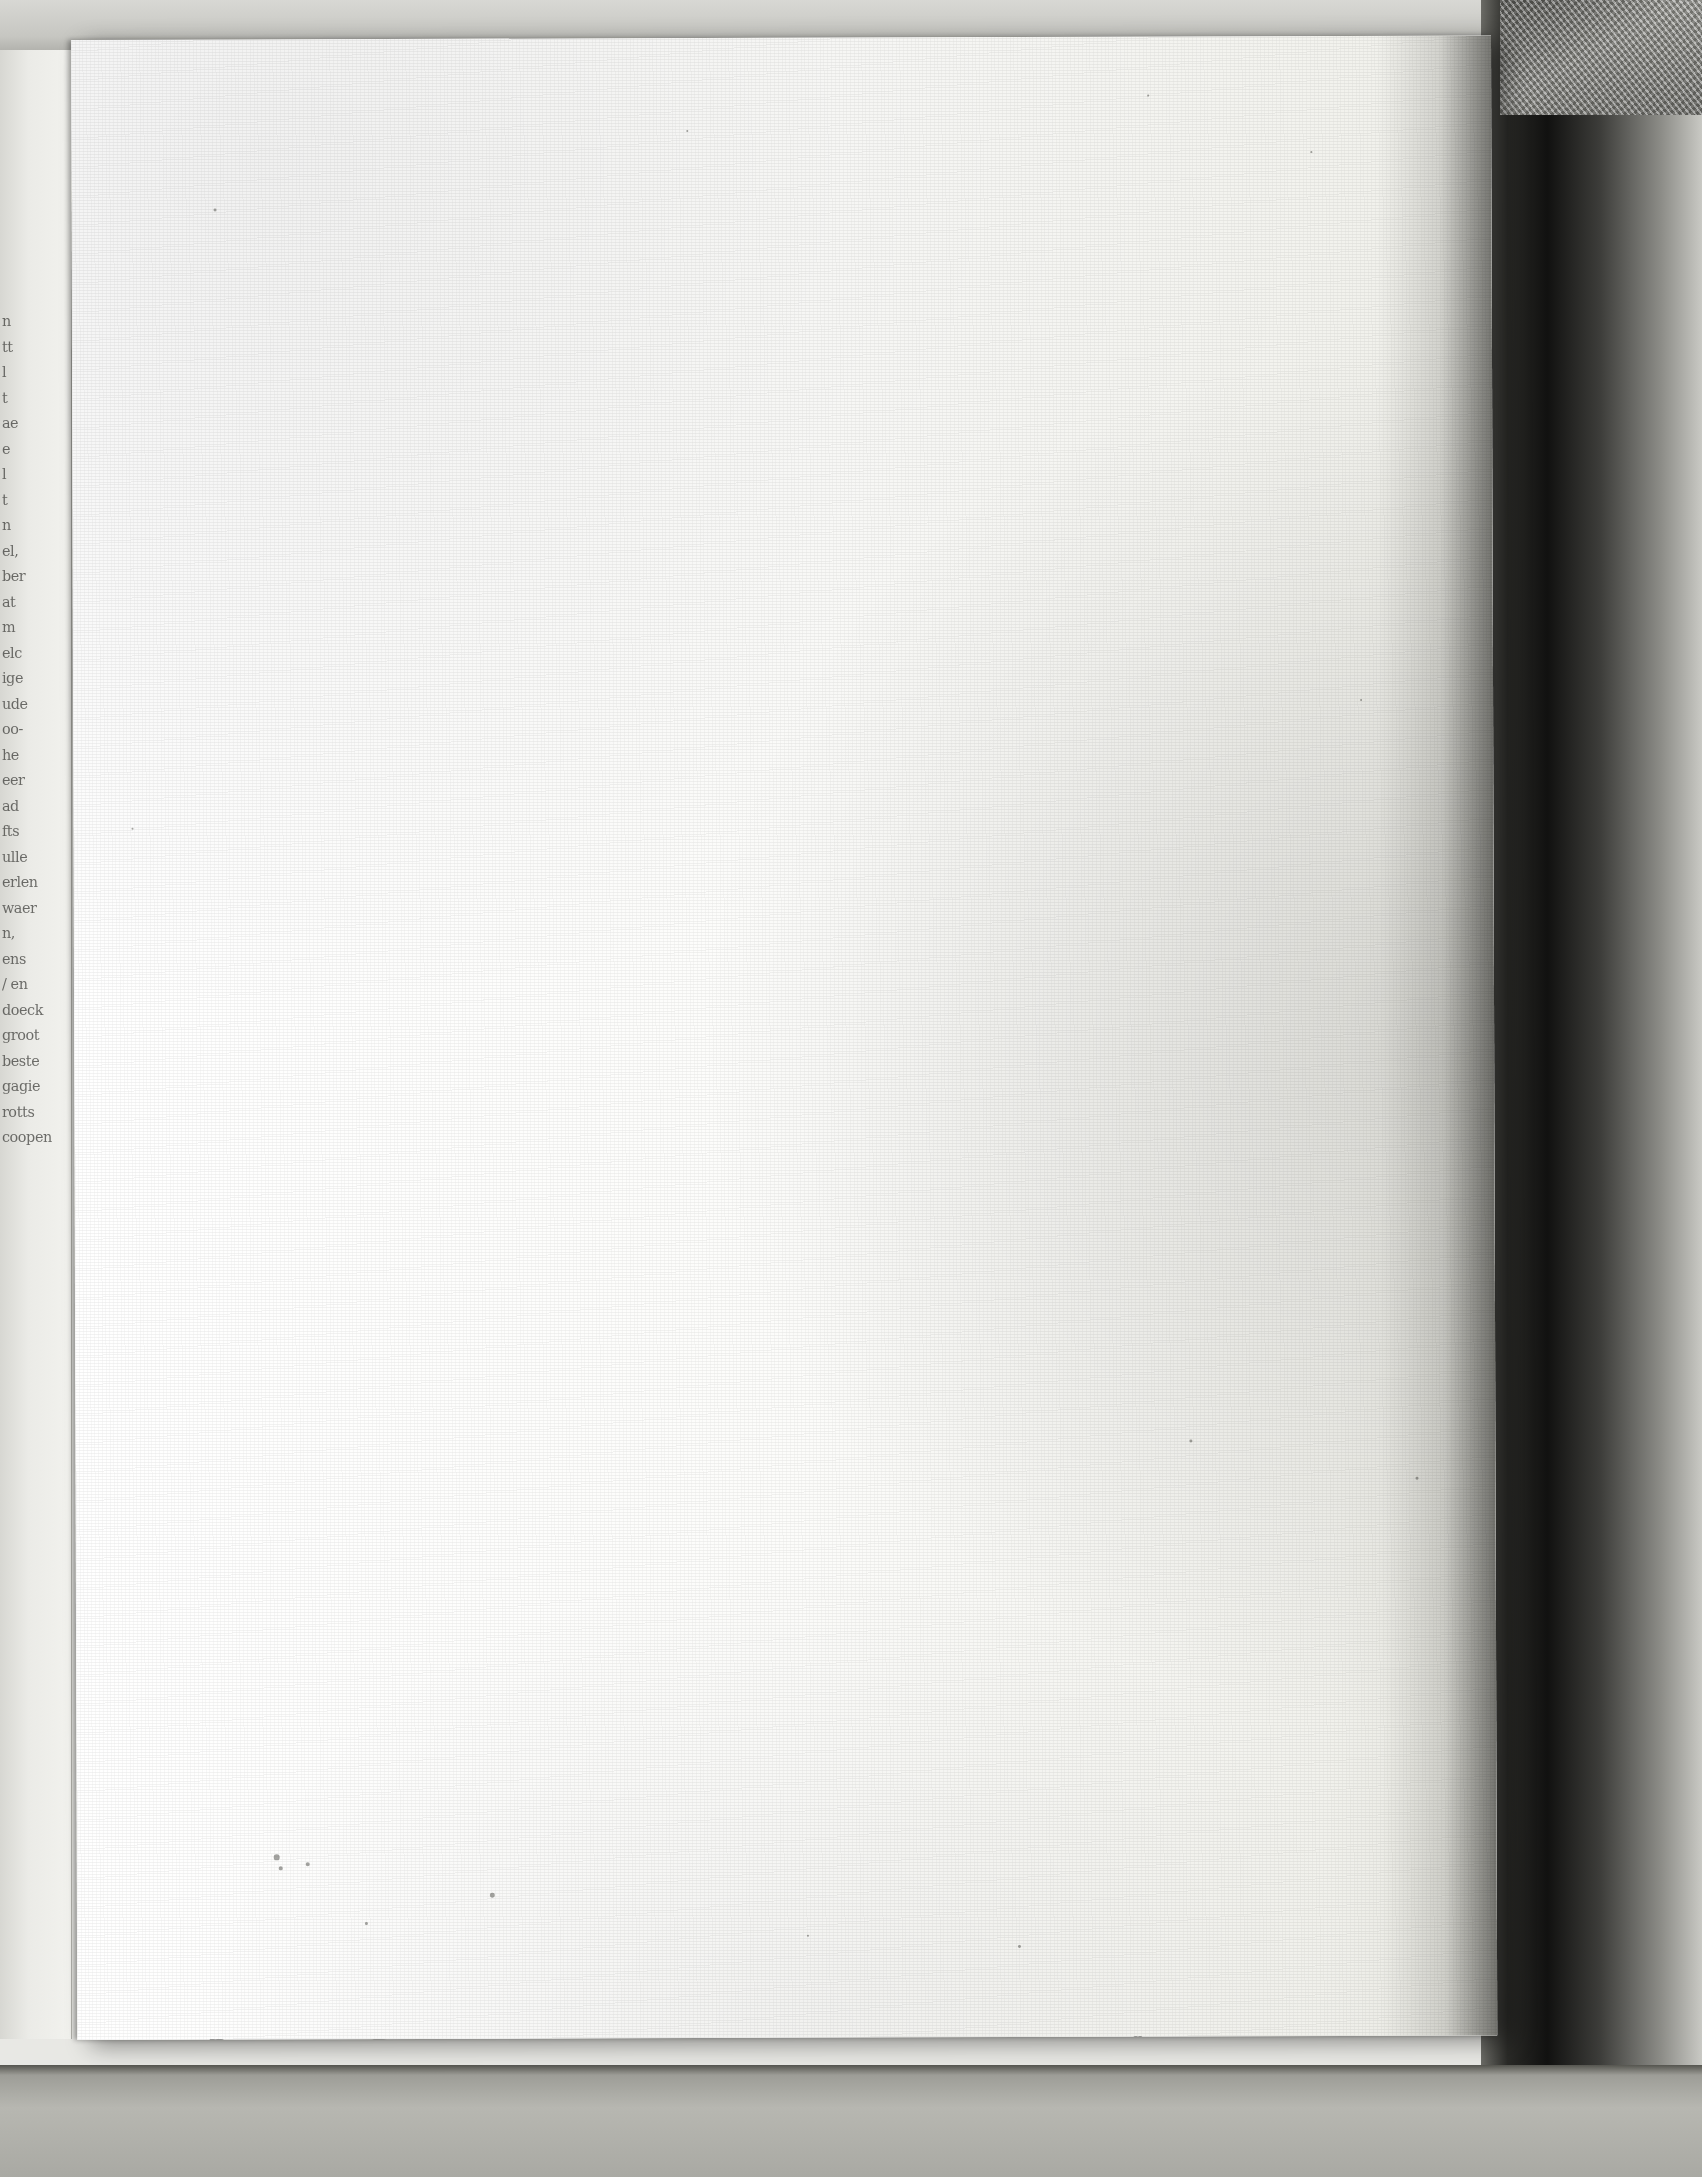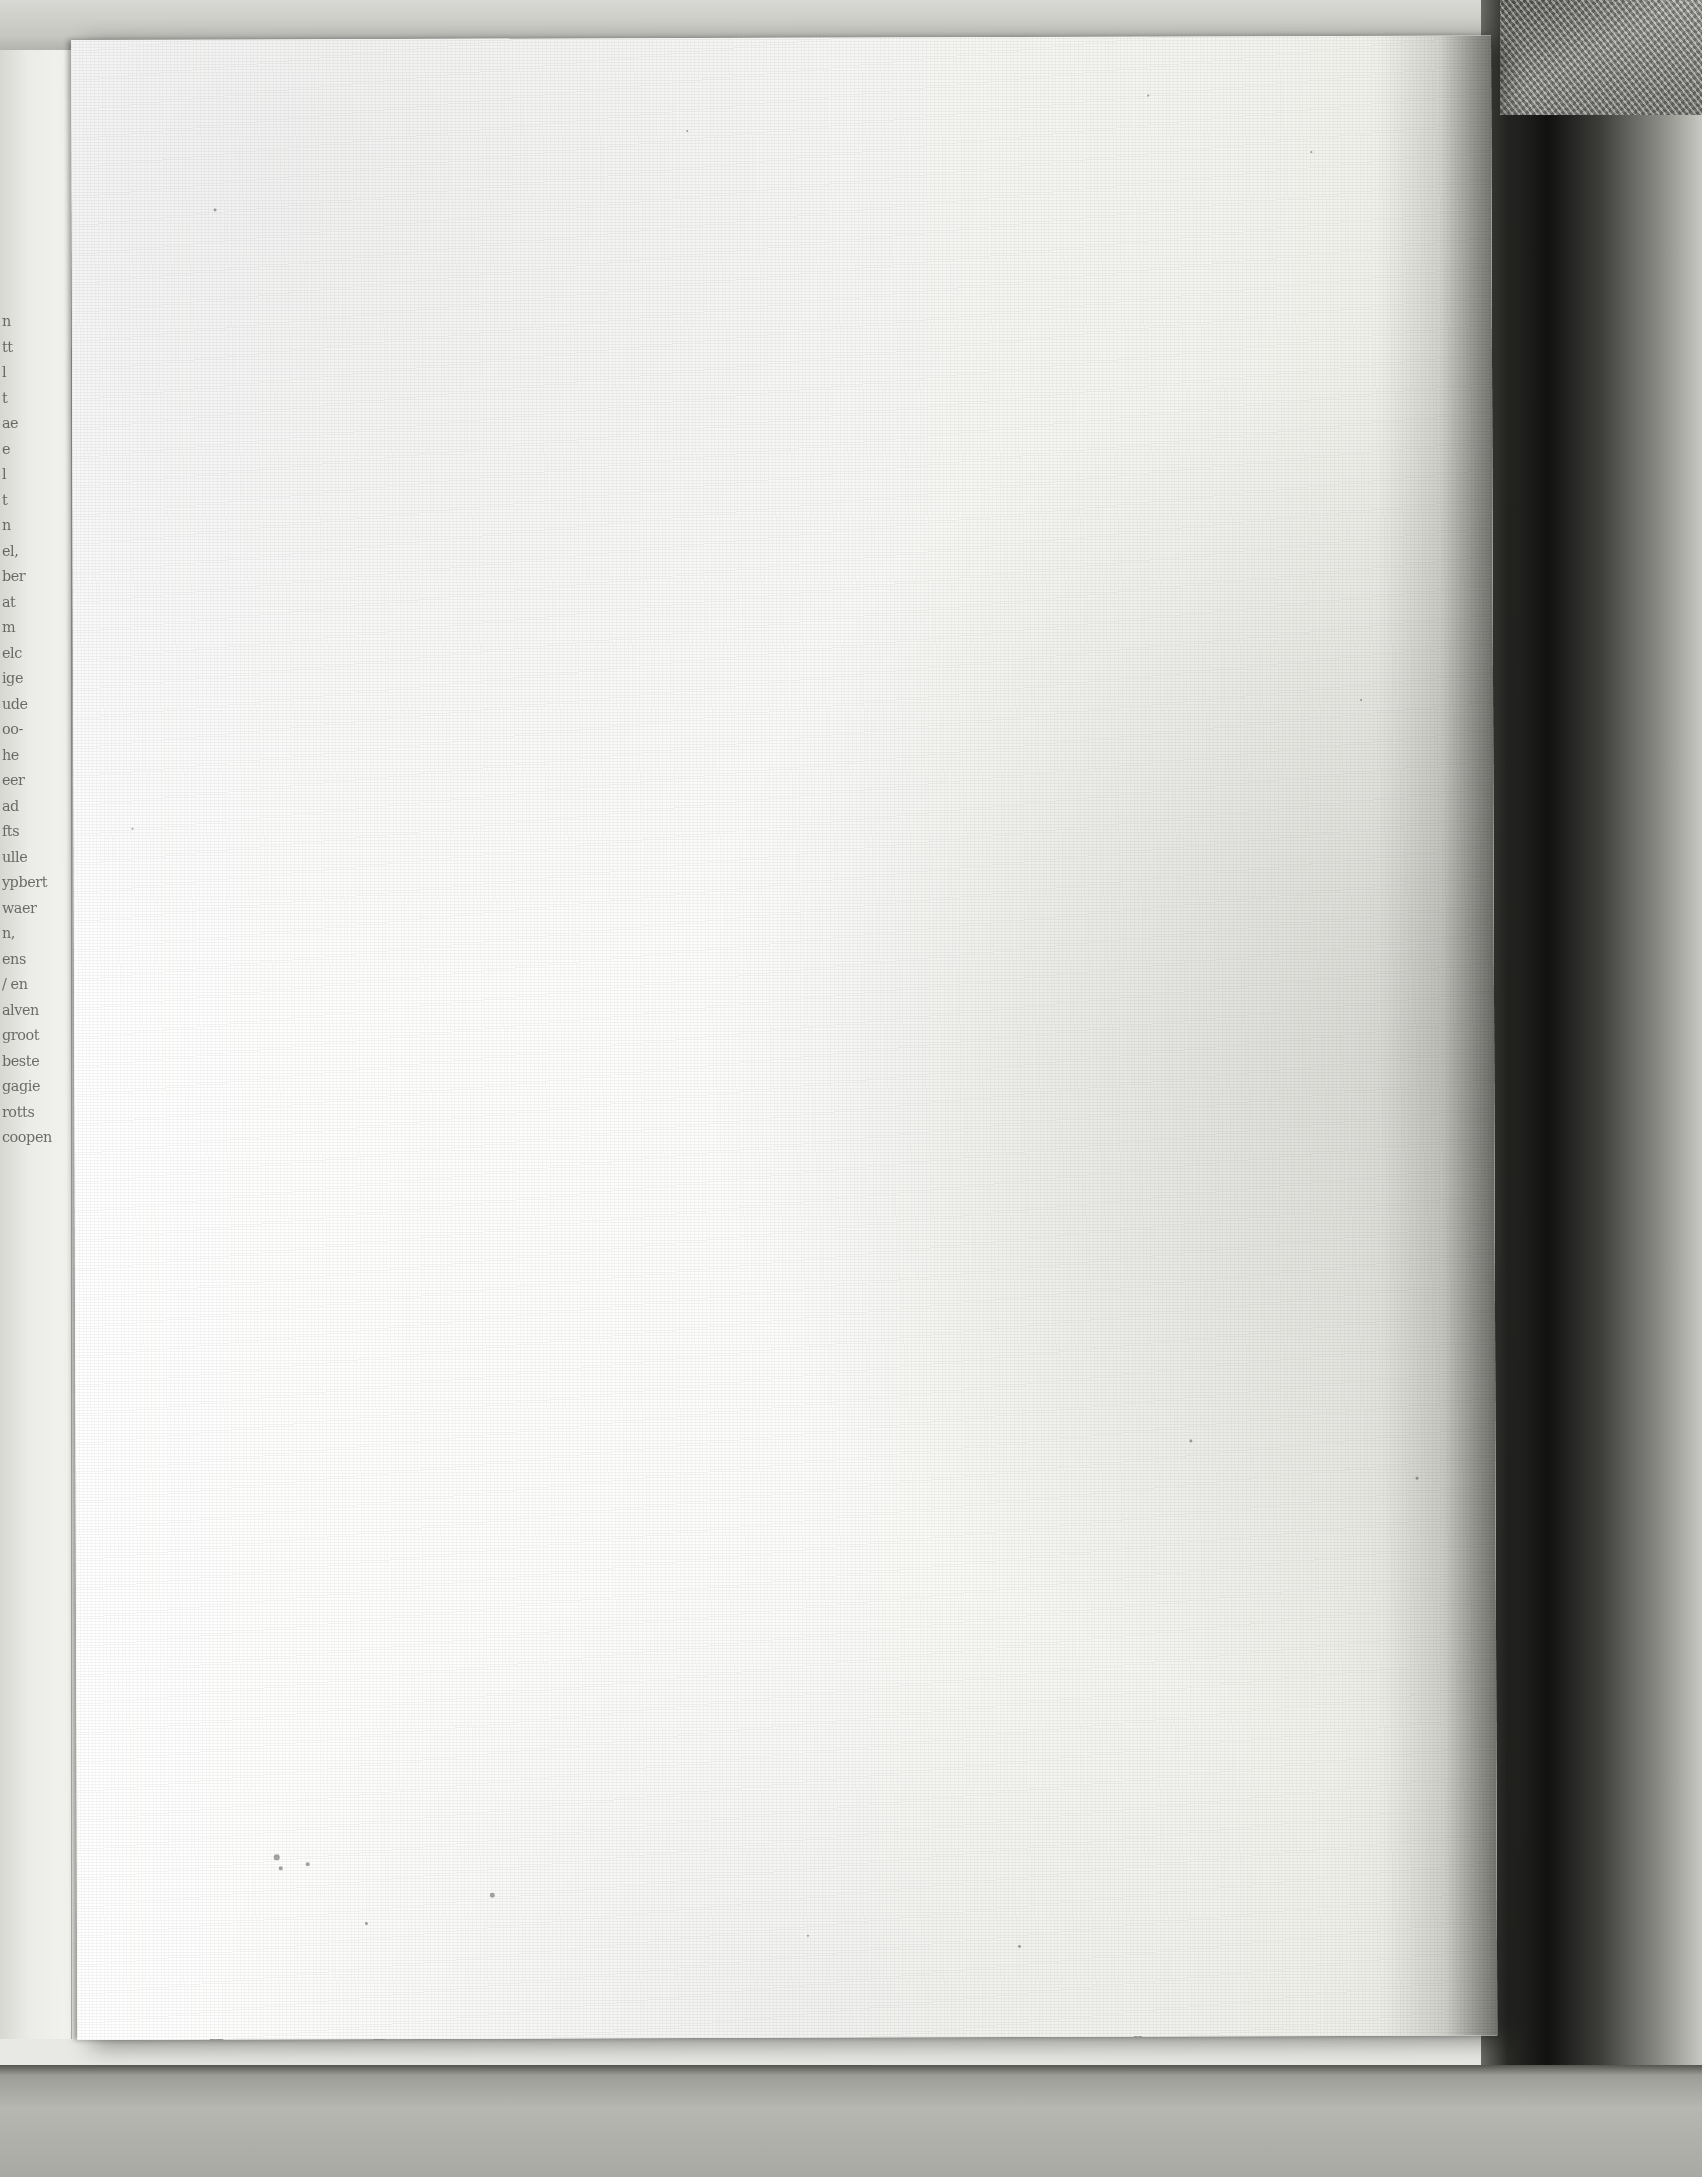--- a/index.html
+++ b/index.html
@@ -186,26 +186,26 @@
         <div>m</div>
         <div>elc</div>
         <div>ige</div>
         <div>ude</div>
         <div>oo-</div>
         <div>he</div>
         <div>eer</div>
         <div>ad</div>
         <div>fts</div>
         <div>ulle</div>
-        <div>ypbert</div>
+        <div>erlen</div>
         <div>waer</div>
         <div>n,</div>
         <div>ens</div>
         <div>/ en</div>
-        <div>alven</div>
+        <div>doeck</div>
         <div>groot</div>
         <div>beste</div>
         <div>gagie</div>
         <div>rotts</div>
         <div>coopen</div>
       </div>
   </div>
 
   <div class="leaf">
 

